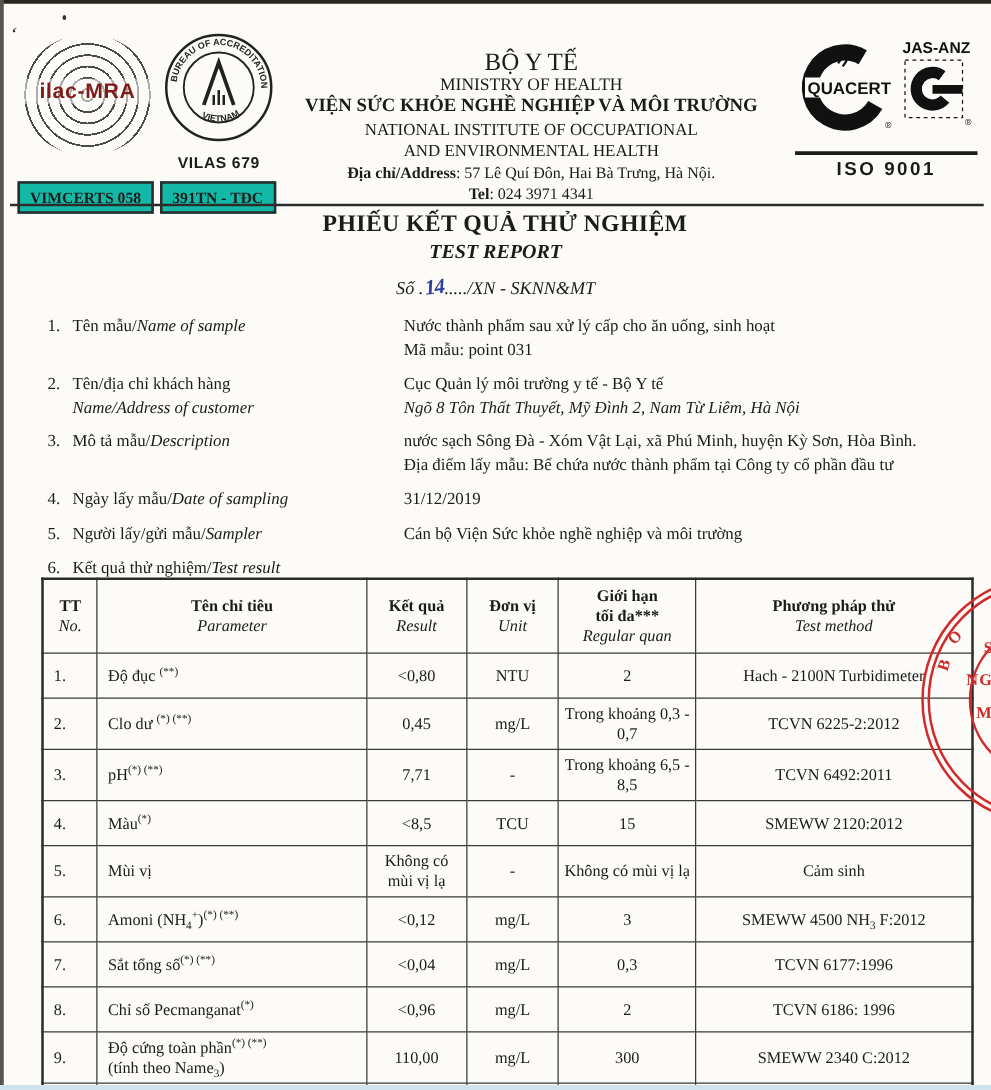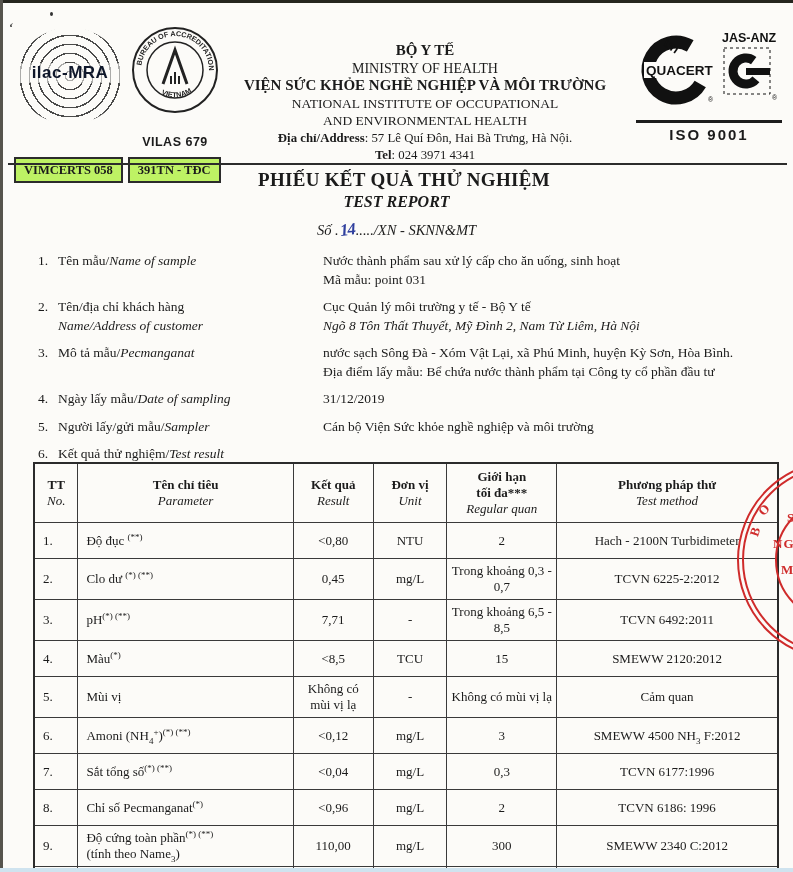--- a/index.html
+++ b/index.html
@@ -17,30 +17,30 @@
 
   
   .certs-left{position:absolute;left:14px;top:26px;width:210px;}
   .logo-row{display:flex;align-items:flex-start;}
   .ilac-wrap{position:relative;width:112px;height:100px;}
   .ilac-rings{position:absolute;inset:2px;border-radius:50%;
     background:repeating-radial-gradient(circle at 50% 50%, #fcfbf8 0 4px, #2b2b2b 4px 5.5px, #fcfbf8 5.5px 9px);
     opacity:.85;}
   .ilac-text{position:absolute;left:-2px;top:37px;width:116px;text-align:center;
     font-family:"Liberation Sans",sans-serif;font-weight:bold;font-size:17px;letter-spacing:.5px;
-    color:#0f172a;background:rgba(252,251,248,.55);}
+    color:#7f1d1d;background:rgba(252,251,248,.55);}
   .vilas-wrap{width:94px;text-align:center;margin-left:2px;}
-  .vilas-label{font-family:"Liberation Sans",sans-serif;font-weight:bold;font-size:12.5px;margin-top:17px;letter-spacing:.5px;}
+  .vilas-label{font-family:"Liberation Sans",sans-serif;font-weight:bold;font-size:12.5px;margin-top:4px;letter-spacing:.5px;}
   .cert-boxes{display:flex;gap:5px;margin-top:8px;}
-  .cert-box{border:2px solid #2b2b2b;background:#bef264;font-weight:bold;font-size:12.5px;
+  .cert-box{border:2px solid #2b2b2b;background:#14b8a6;font-weight:bold;font-size:12.5px;
     padding:4px 8px 3px 8px;white-space:nowrap;}
 
   
   .ministry{position:absolute;left:205px;top:42px;width:440px;text-align:center;line-height:17.5px;}
-  .m1{font-weight:bold;font-size:15px;}
+  .m1{font-weight:normal;font-size:20px;}
   .m2{font-size:14px;}
   .m3{font-weight:bold;font-size:15px;font-family:Liberation Serif, serif;}
   .m4,.m5{font-size:13.5px;}
   .m6,.m7{font-size:12.8px;}
   .m6 b,.m7 b{font-weight:bold;}
 
   
   .certs-right{position:absolute;left:634px;top:26px;width:150px;text-align:center;}
   .iso-line{height:3px;background:#1d1d1d;margin:4px 2px 3px 2px;}
   .iso-label{font-family:"Liberation Sans",sans-serif;font-weight:bold;font-size:15px;letter-spacing:2px;}
@@ -184,21 +184,21 @@
           <div>Tên/địa chỉ khách hàng</div>
           <div class="en">Name/Address of customer</div>
         </div>
         <div class="info-value">
           <div class="line">Cục Quản lý môi trường y tế - Bộ Y tế</div>
           <div class="line italic">Ngõ 8 Tôn Thất Thuyết, Mỹ Đình 2, Nam Từ Liêm, Hà Nội</div>
         </div>
       </div>
       <div class="info-row">
         <span class="info-no">3.</span>
-        <div class="info-label"><span>Mô tả mẫu/</span><span class="en">Pecmanganat</span></div>
+        <div class="info-label"><span>Mô tả mẫu/</span><span class="en">Description</span></div>
         <div class="info-value">
           <div class="line">nước sạch Sông Đà  - Xóm Vật Lại, xã Phú Minh, huyện Kỳ Sơn, Hòa Bình.</div>
           <div class="line">Địa điểm lấy mẫu: Bể chứa nước thành phẩm tại Công ty cổ phần đầu tư</div>
         </div>
       </div>
       <div class="info-row">
         <span class="info-no">4.</span>
         <div class="info-label"><span>Ngày lấy mẫu/</span><span class="en">Date of sampling</span></div>
         <div class="info-value">
           <div class="line">31/12/2019</div>
@@ -288,21 +288,21 @@
           <td><span>TCU</span></td>
           <td><span>15</span></td>
           <td><span>SMEWW 2120:2012</span></td>
         </tr>
         <tr>
           <td class="no-cell">5.</td>
           <td class="param"><span>Mùi vị</span></td>
           <td><span>Không có mùi vị lạ</span></td>
           <td><span>-</span></td>
           <td><span>Không có mùi vị lạ</span></td>
-          <td><span>Cảm quan</span></td>
+          <td><span>Cảm sinh</span></td>
         </tr>
         <tr>
           <td class="no-cell">6.</td>
           <td class="param"><span>Amoni (NH</span><sub>4</sub><sup>+</sup><span>)</span><sup>(*) (**)</sup></td>
           <td><span>&lt;0,12</span></td>
           <td><span>mg/L</span></td>
           <td><span>3</span></td>
           <td><span>SMEWW 4500 NH</span><sub>3</sub><span> F:2012</span></td>
         </tr>
         <tr>

